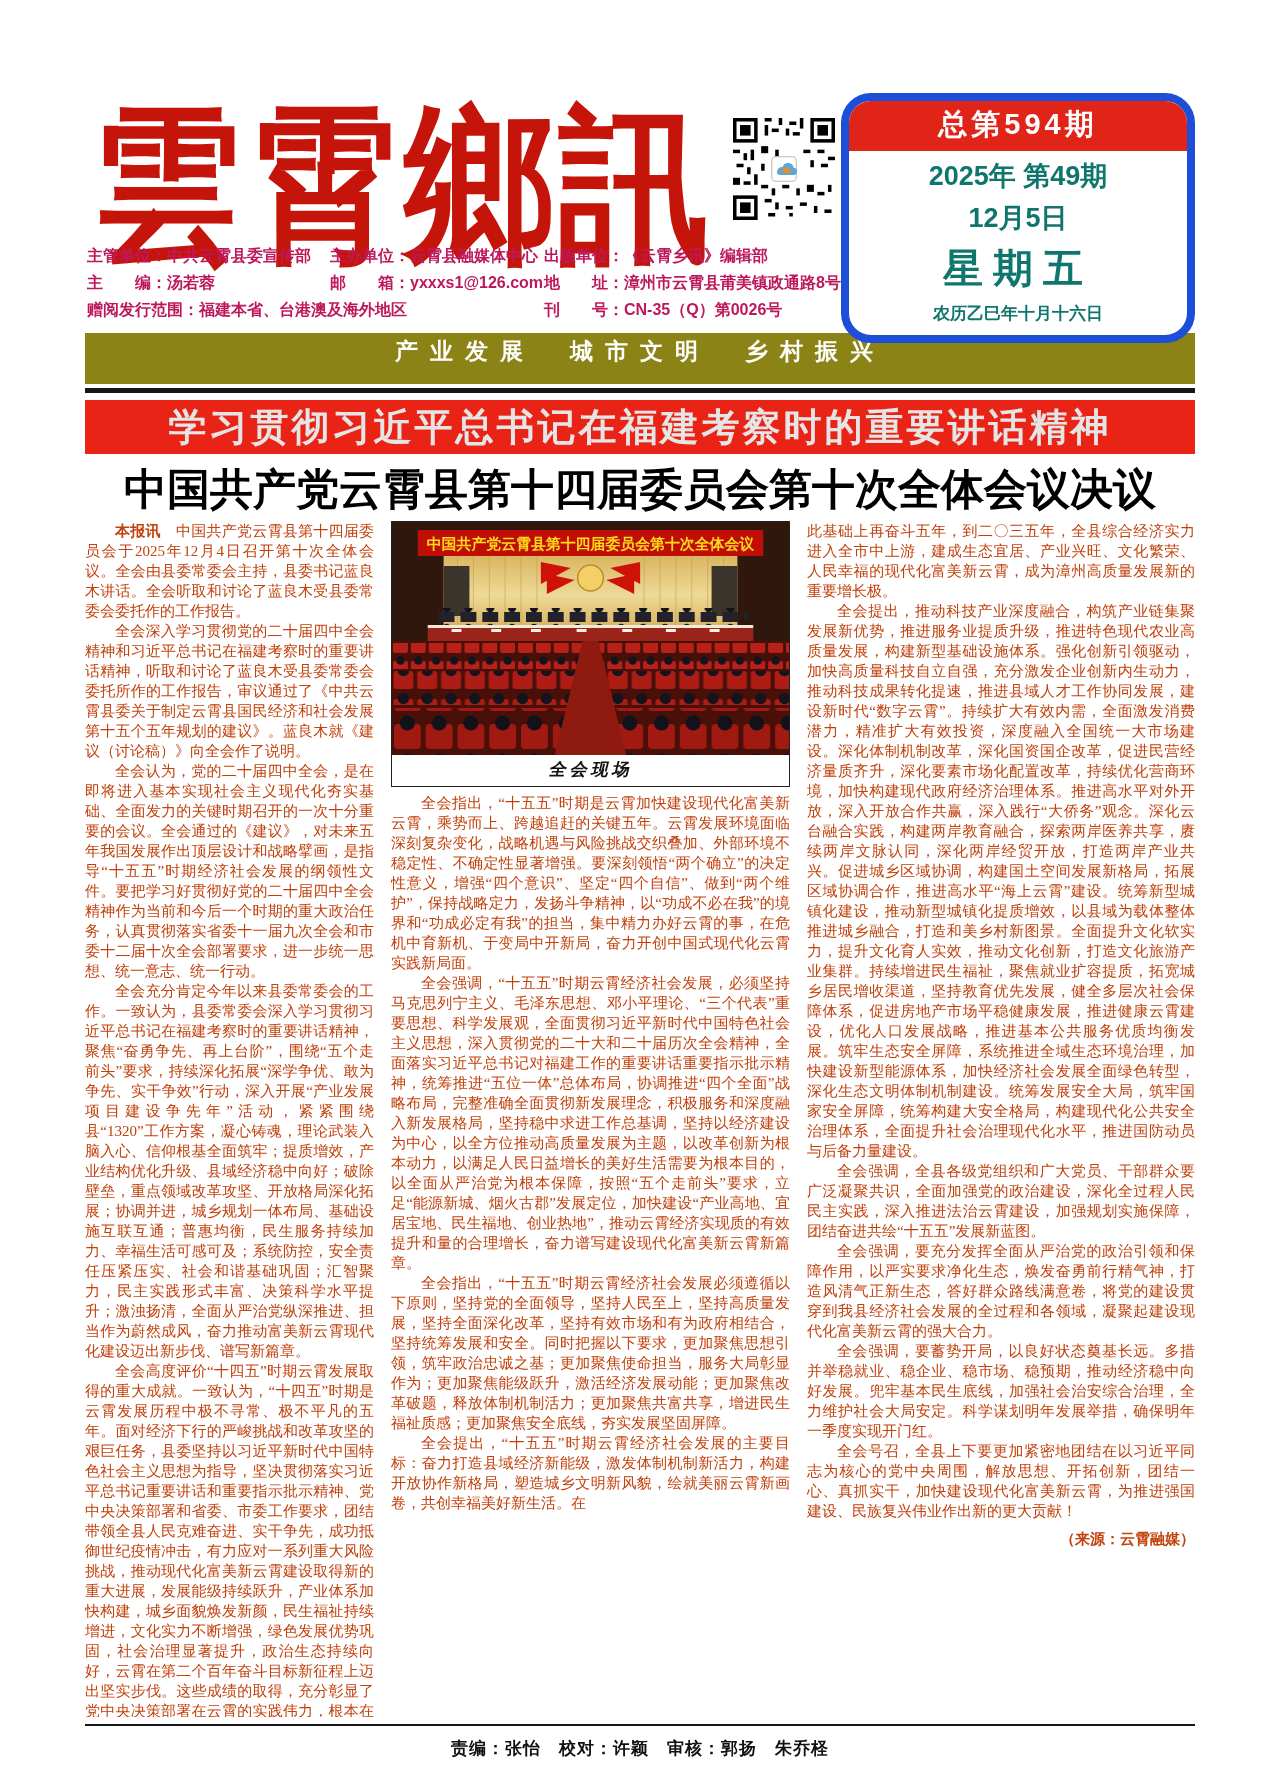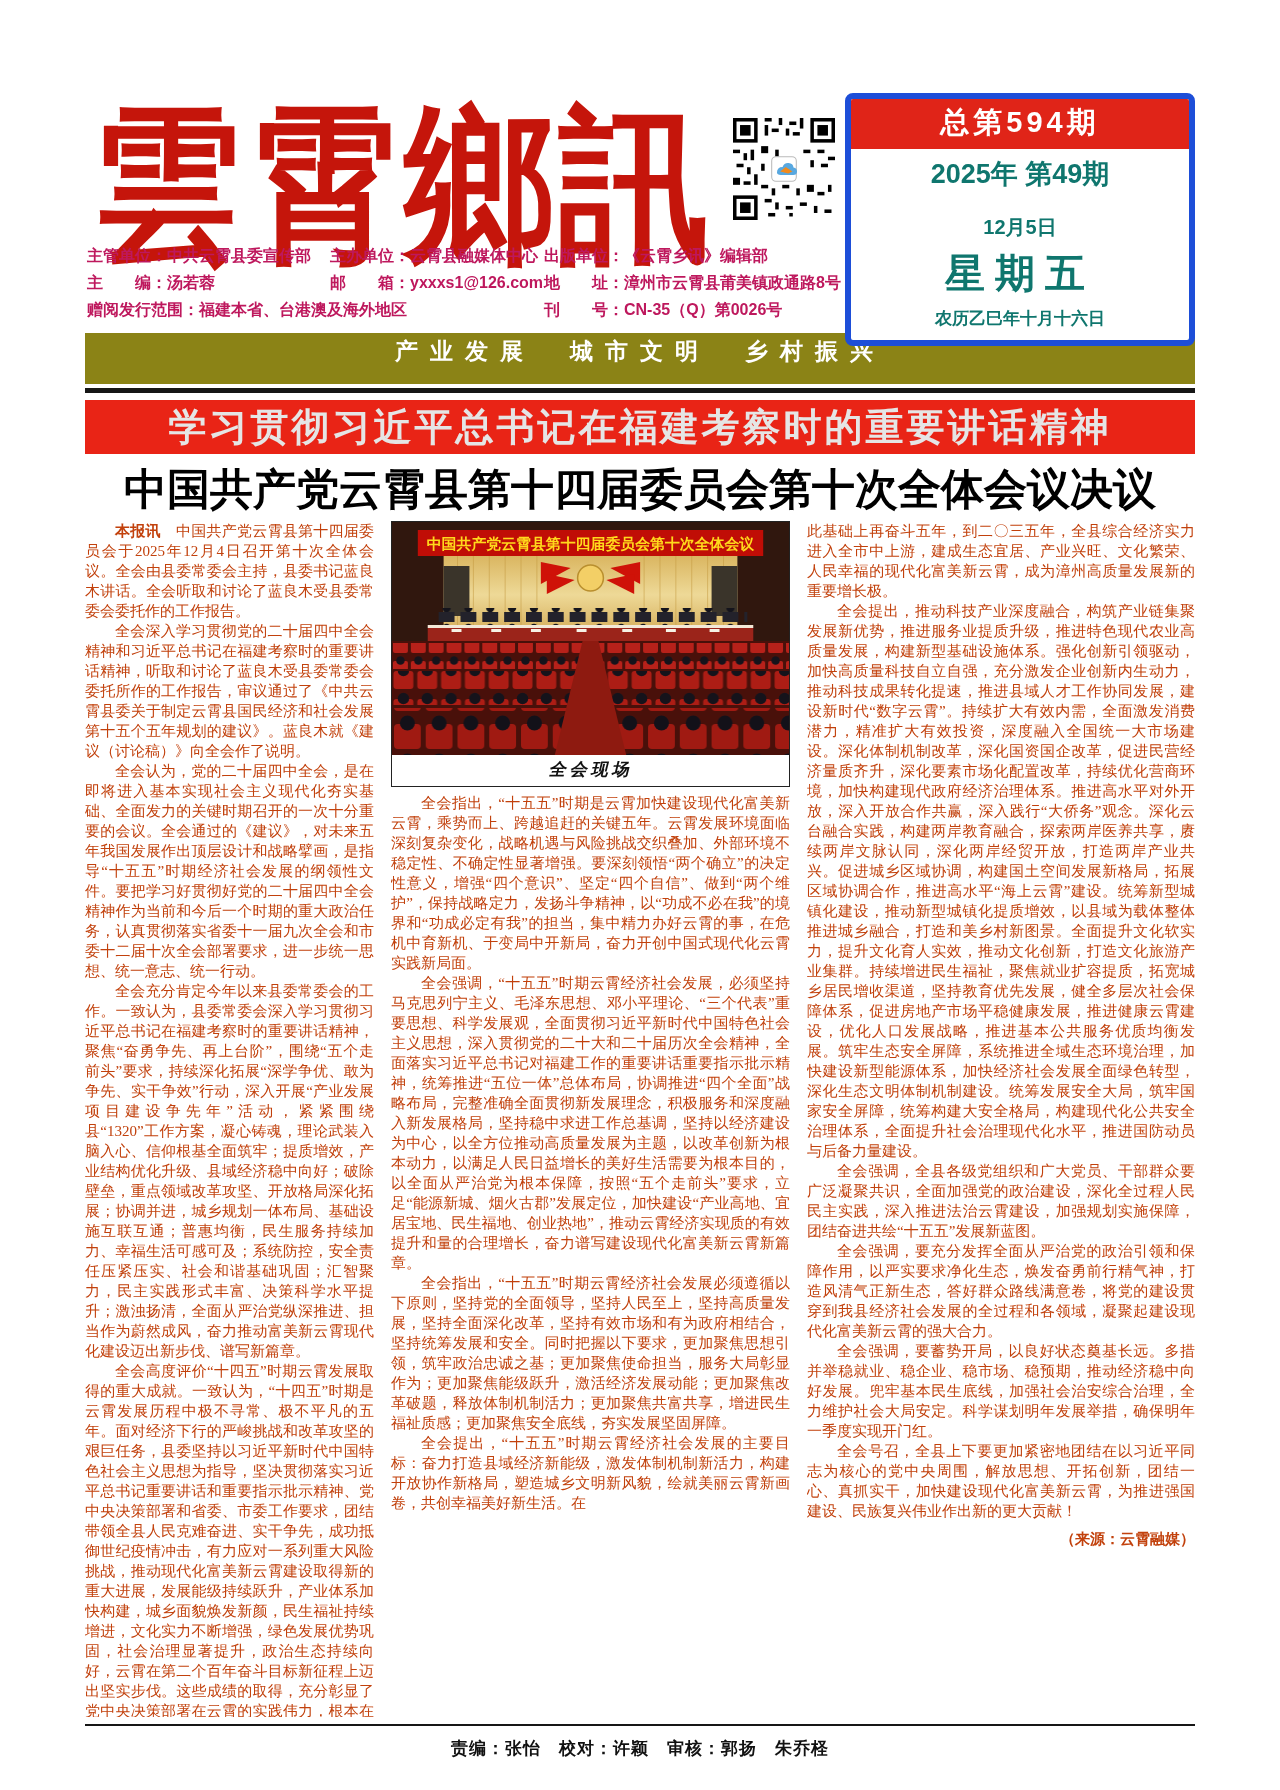--- a/index.html
+++ b/index.html
@@ -7,27 +7,27 @@
          font-family:"Liberation Sans","DejaVu Sans",sans-serif;color:#111;}
   .content{position:absolute;left:85px;top:88px;width:1110px;}
 
   
   .masthead{position:relative;height:245px;}
   .calligraphy{position:absolute;left:6px;top:-16px;width:648px;height:200px;
     font-family:"DejaVu Serif","Liberation Serif",serif;font-weight:900;
     font-size:150px;line-height:200px;color:#c5150b;letter-spacing:6px;white-space:nowrap;
     transform:scaleY(1.12);transform-origin:top left;}
   .qr{position:absolute;left:648px;top:30px;width:102px;height:102px;}
-  .issue-box{position:absolute;right:0;top:5px;width:338px;border:6px solid #1d4ed8;border-radius:8px;
+  .issue-box{position:absolute;right:0;top:5px;width:338px;border:8px solid #1d4ed8;border-radius:30px;
     overflow:hidden;background:#fff;}
   .issue-head{background:#e02418;color:#fff;font-weight:bold;font-size:29px;text-align:center;
     padding:4px 0 6px;letter-spacing:4px;}
   .issue-line{color:#0f766e;font-weight:bold;text-align:center;}
   .issue-year{font-size:27px;margin-top:7px;}
-  .issue-date{font-size:20px;margin-top:22px;}
+  .issue-date{font-size:27px;margin-top:6px;}
   .issue-week{font-size:40px;margin-top:5px;letter-spacing:10px;}
   .issue-lunar{font-size:17px;margin:6px 0 10px;}
   .pubinfo{position:absolute;left:2px;top:158px;width:758px;display:grid;
     grid-template-columns:243px 214px 1fr;row-gap:6px;font-weight:bold;font-size:16px;color:#be185d;}
   .pi-cell{white-space:nowrap;}
 
   
   .slogan{height:51px;background:#8b8316;color:#ffffff;font-weight:bold;font-size:23px;
     line-height:36px;text-align:center;letter-spacing:12px;}
   .rule-black{height:5px;background:#161616;margin-top:4px;}

